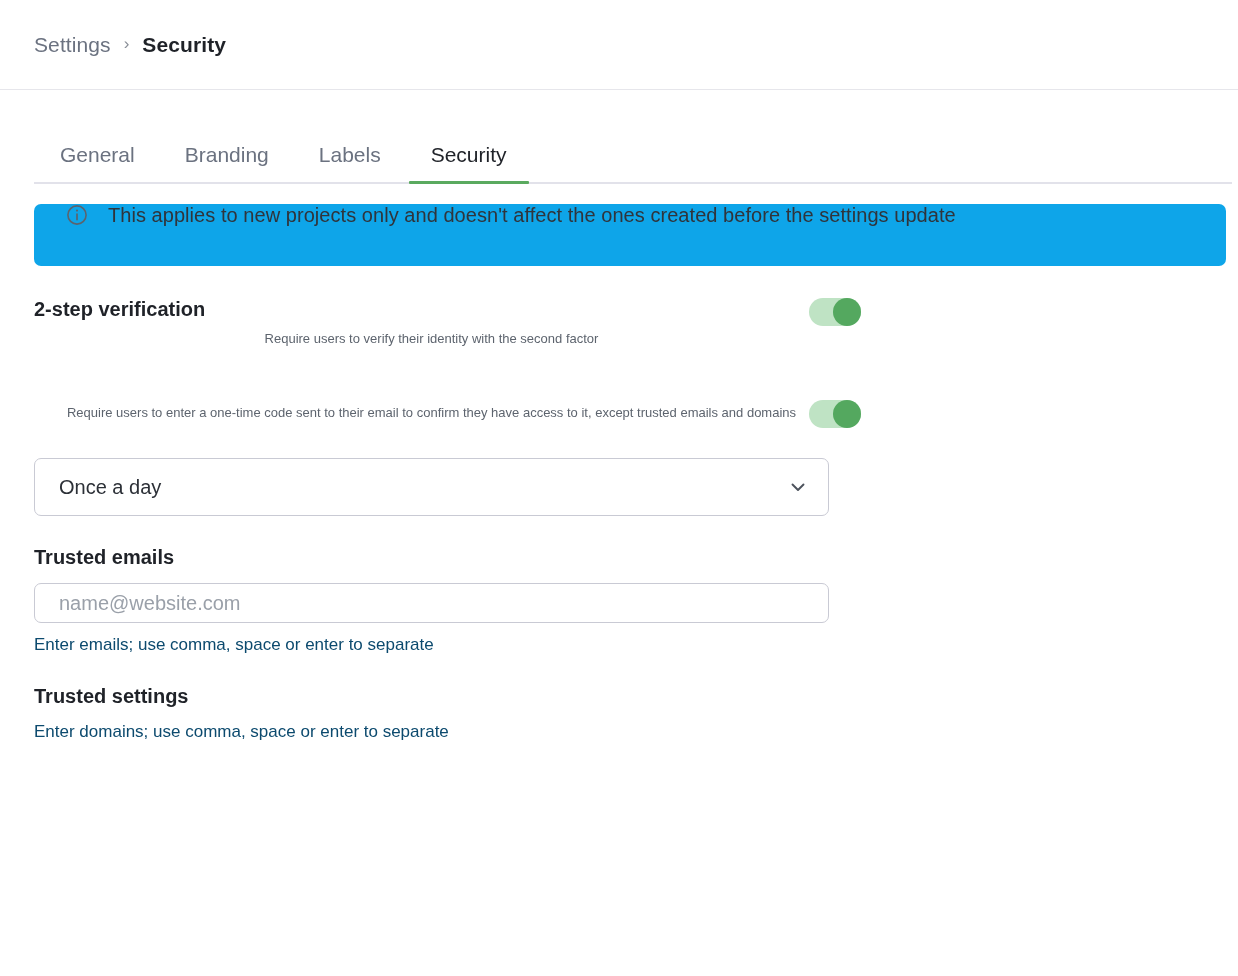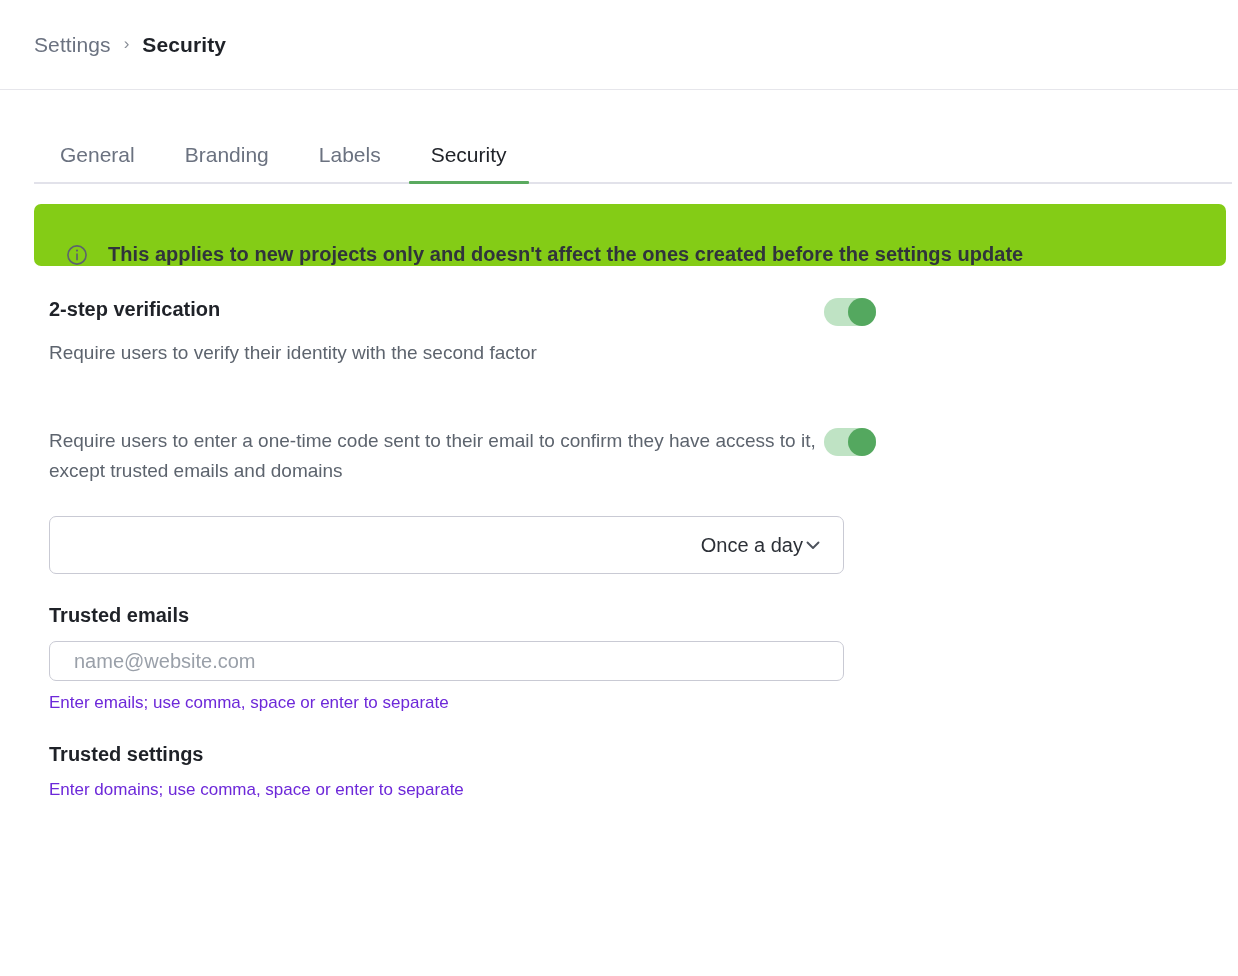--- a/index.html
+++ b/index.html
@@ -74,61 +74,61 @@
     height: 3px;
     background: #5aaa5f;
     border-radius: 1px;
   }
 
   
   .banner {
     margin: 20px 0 0 34px;
     width: 1192px;
     height: 62px;
-    background: #84cc16;
+    background: #0ea5e9;
     border-radius: 7px;
     display: flex;
-    align-items: flex-end;
+    align-items: flex-start;
     padding-left: 32px;
-    font-weight: bold;
   }
   .info-icon {
     width: 22px;
     height: 22px;
     flex: 0 0 22px;
     margin-right: 20px;
     display: block;
   }
   .banner-text {
     font-size: 20px;
     color: #30343b;
     letter-spacing: .05px;
   }
 
   
   .body {
-    padding-left: 49px;
+    padding-left: 34px;
     padding-top: 30px;
   }
 
   .setting-row {
     position: relative;
     width: 795px;
   }
   .setting-title {
     font-size: 20px;
     font-weight: bold;
     color: #1f2228;
     line-height: 26px;
   }
   .setting-desc {
-    font-size: 19px;
+    font-size: 13px;
     color: #5d646e;
     line-height: 30px;
-    margin-top: 16px;
+    margin-top: 2px;
+    text-align: center;
   }
 
   
   .toggle {
     position: absolute;
     right: -32px;
     top: 2px;
     width: 52px;
     height: 28px;
     border-radius: 14px;
@@ -157,21 +157,20 @@
     display: flex;
     align-items: center;
     padding: 0 20px 0 24px;
     cursor: pointer;
     background: #fff;
   }
   .select-value {
     flex: 1;
     font-size: 20px;
     color: #2c3037;
-    text-align: right;
   }
   .chev {
     width: 20px;
     height: 20px;
     display: block;
   }
 
   
   .field-label {
     font-size: 20px;
@@ -187,21 +186,21 @@
     font-family: "Liberation Sans", sans-serif;
     font-size: 20px;
     color: #2c3037;
     padding: 0 24px;
     background: #fff;
     outline: none;
   }
   .text-input::placeholder { color: #9aa0a9; }
   .hint {
     font-size: 17px;
-    color: #6d28d9;
+    color: #0c4a6e;
     margin-top: 12px;
   }
   .field-block { margin-top: 30px; }
 </style>
 </head>
 <body>
 
 <div class="header">
   <span class="crumb">Settings</span>
   <span class="crumb-sep">›</span>

